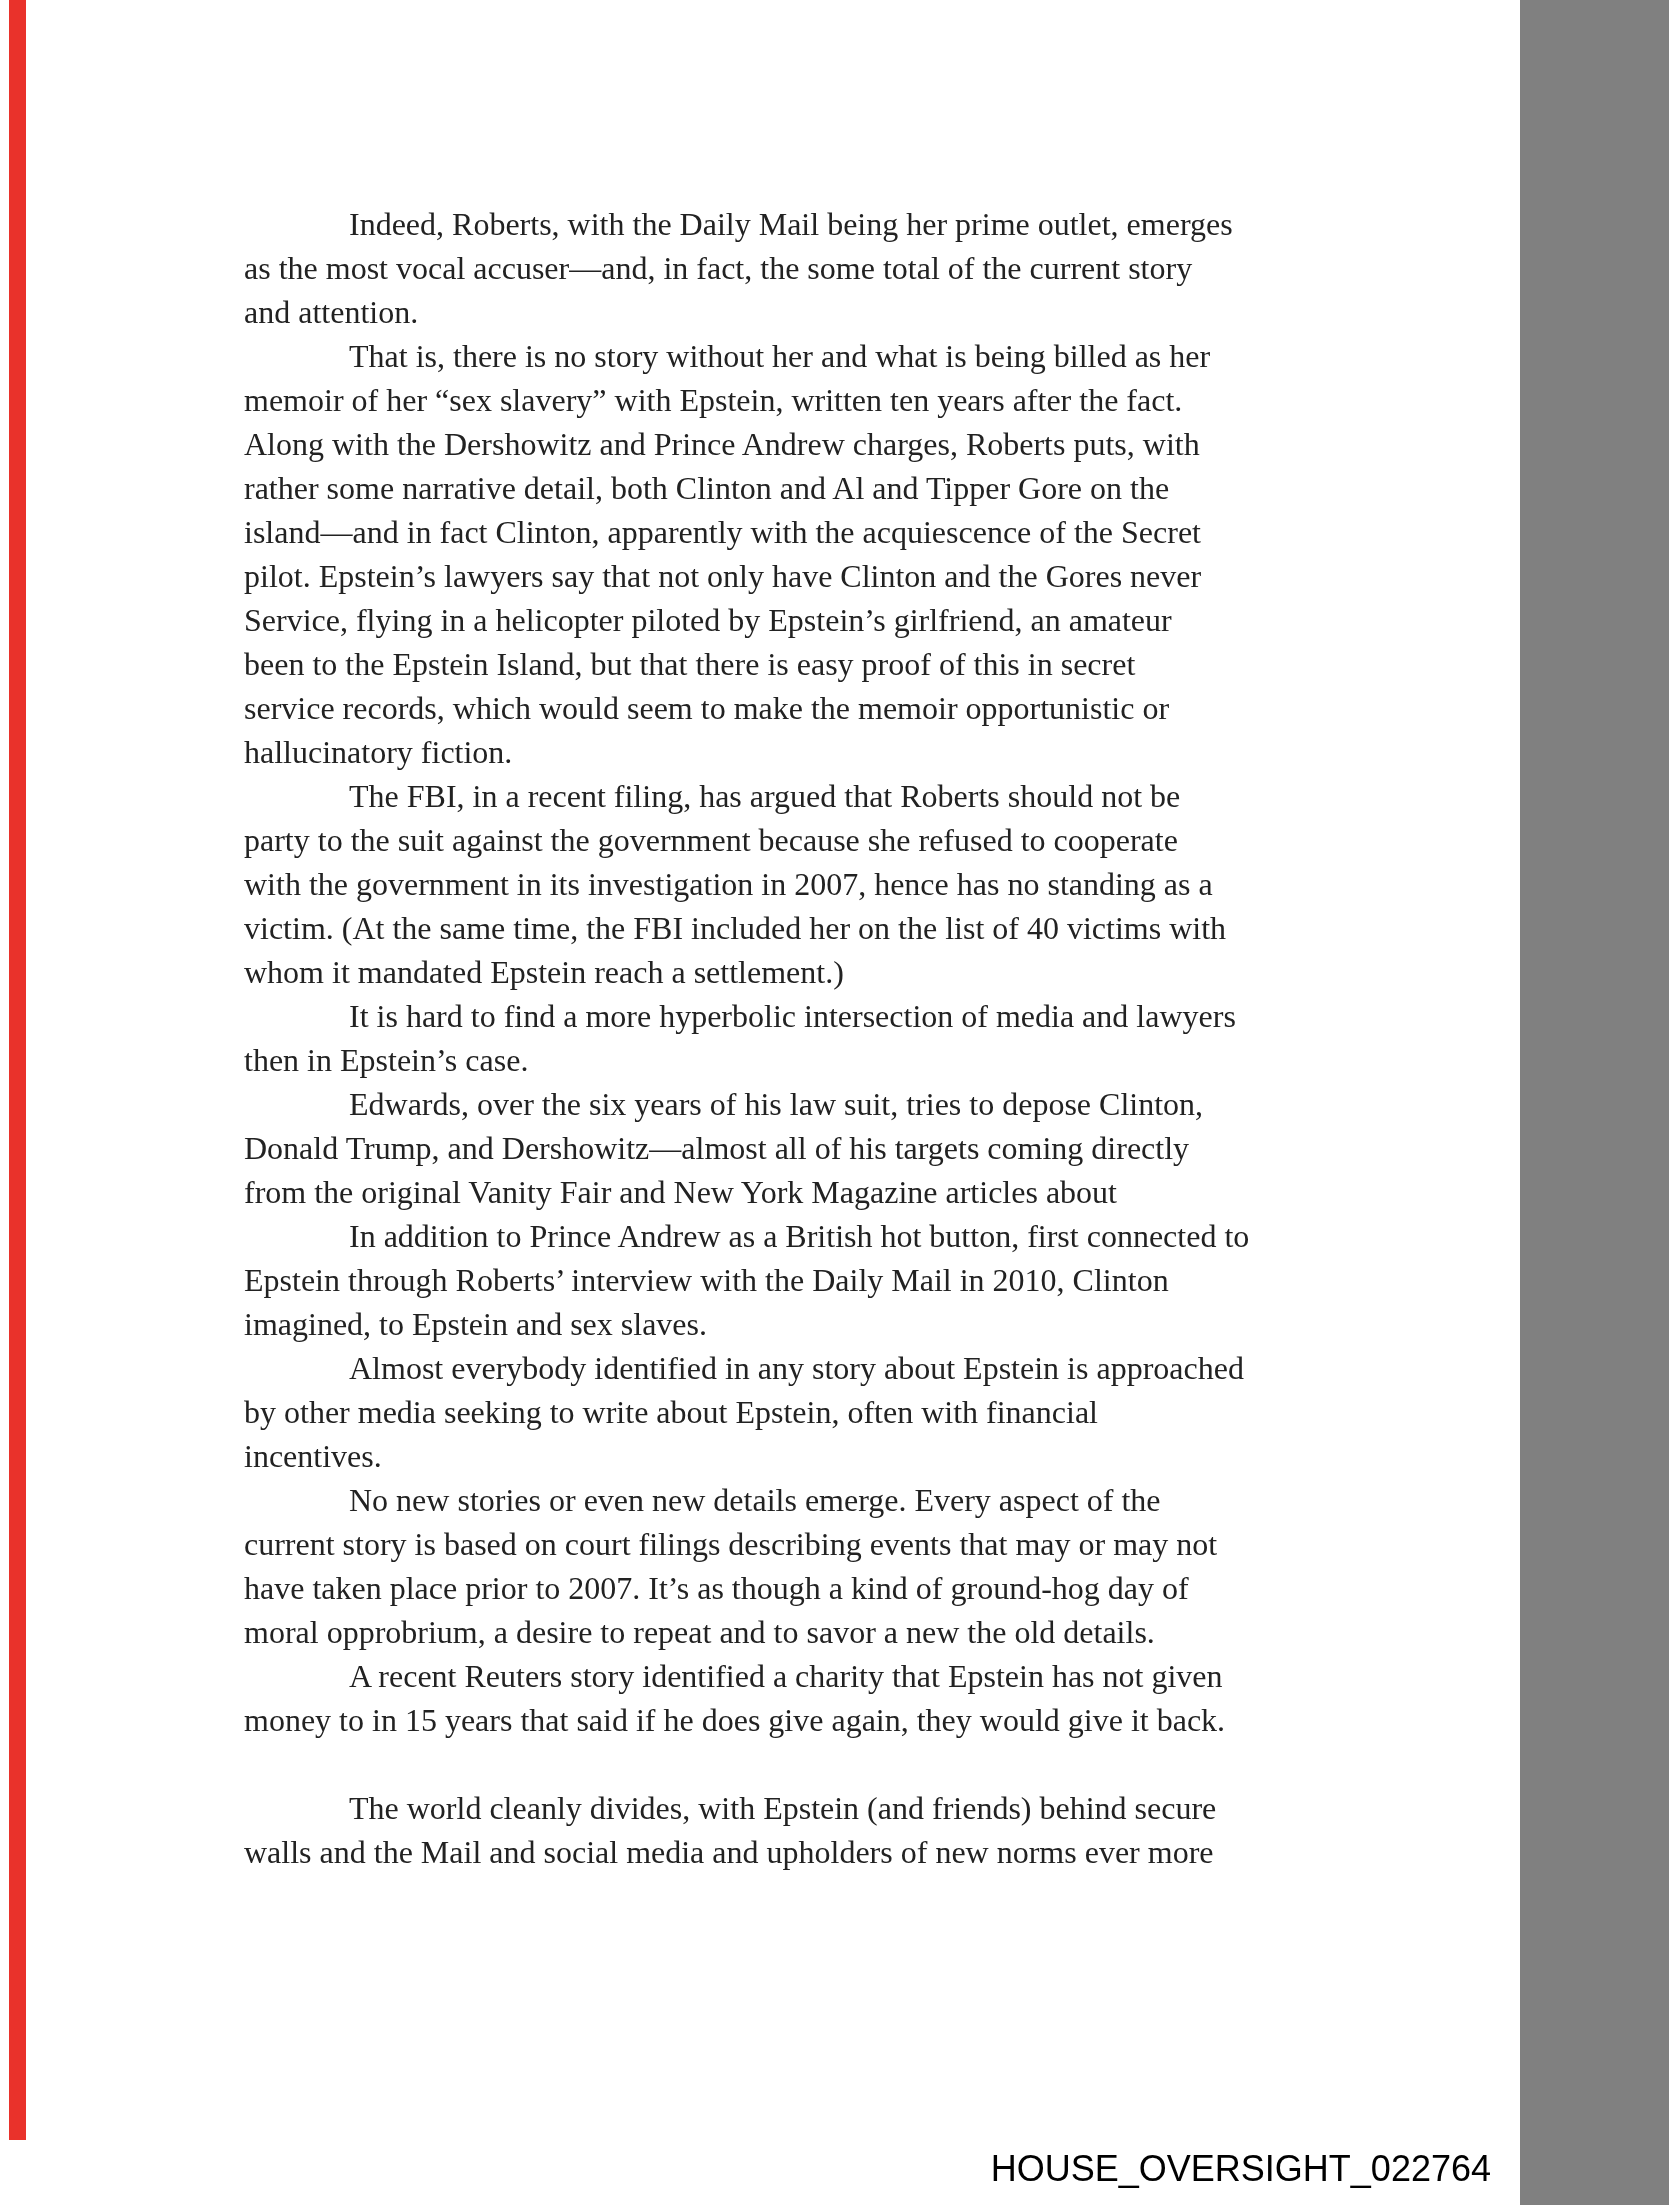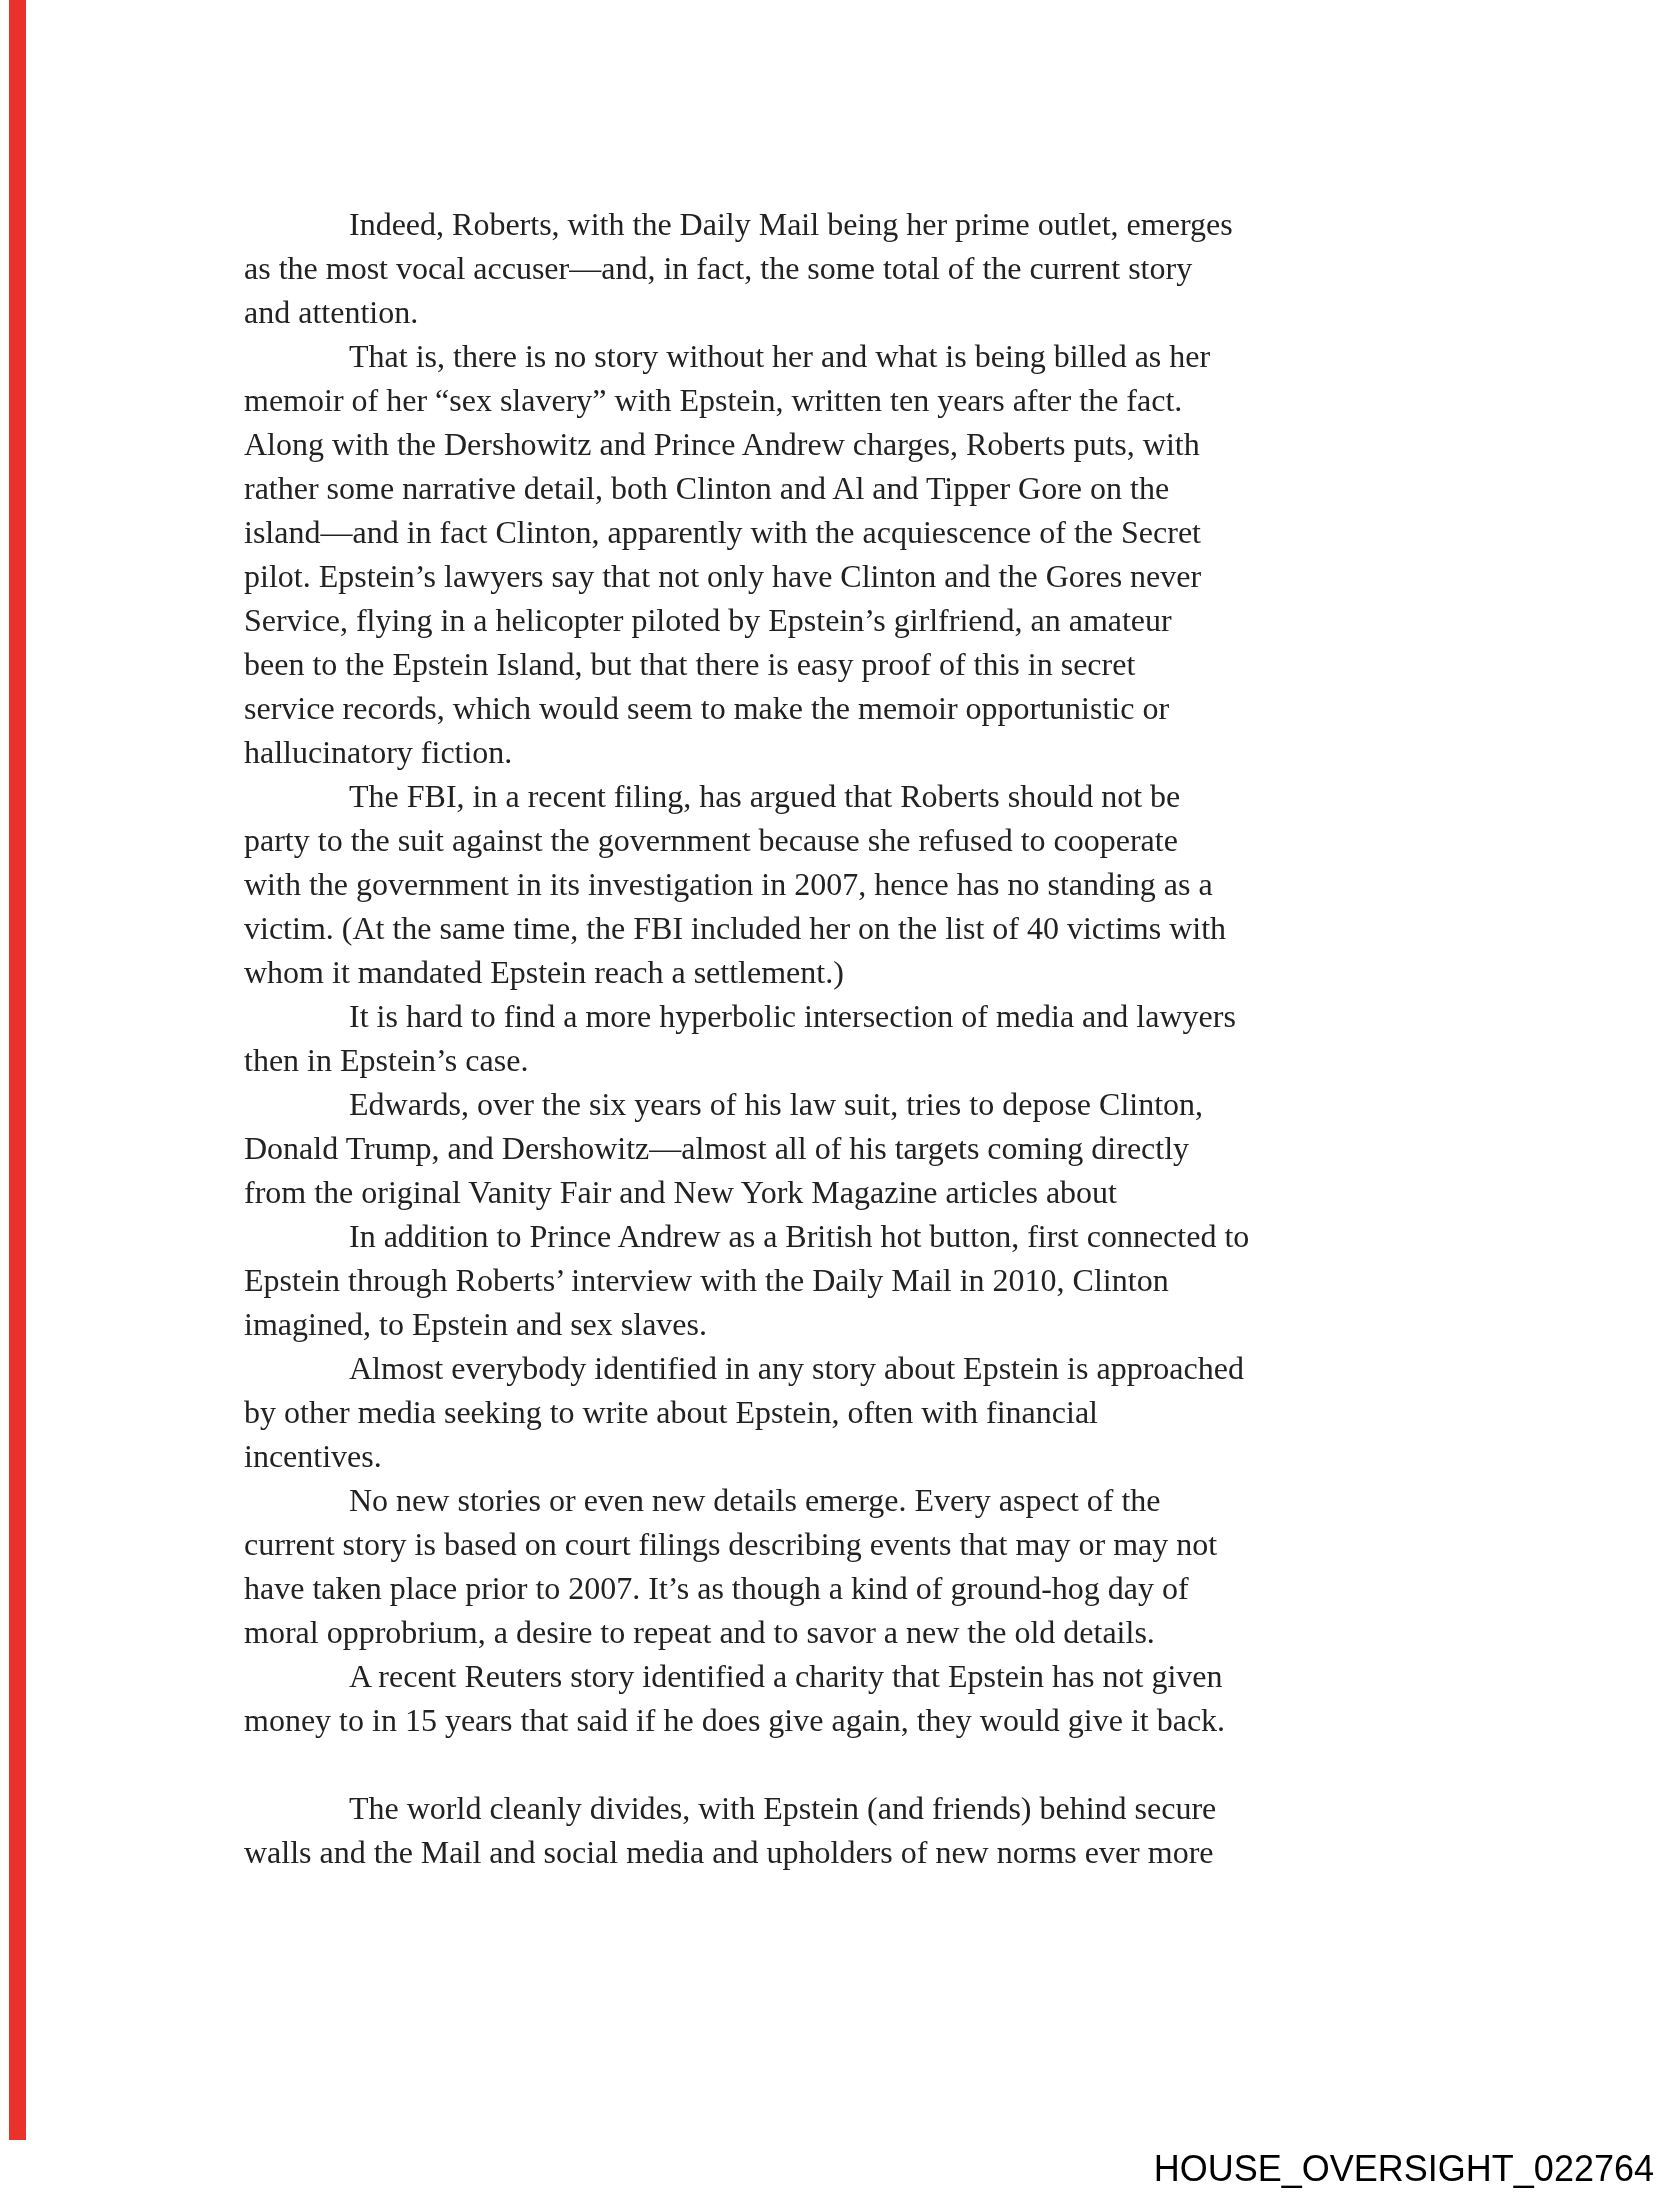--- a/index.html
+++ b/index.html
@@ -2,21 +2,21 @@
 <html style="--bg: #ffffff; --ink: #222222; --red: #e9322b; --bates-ink: #000000;font-size:10.5px"><head>
 <meta charset="utf-8">
 <style>
   html, body {
     margin: 0;
     padding: 0;
     background: #808080;
   }
   .page {
     position: relative;
-    width: 1669px;
+    width: 1520px;
     height: 2205px;
     background: var(--bg, #ffffff);
     overflow: hidden;
     font-family: "Liberation Serif", "DejaVu Serif", serif;
   }
   .red-bar {
     position: absolute;
     left: 9.2px;
     top: 0;
     width: 17px;
@@ -40,21 +40,21 @@
   }
   .line.first {
     padding-left: 105px;
   }
   .gap {
     height: 44px;
   }
   .bates {
     position: absolute;
     top: 2149px;
-    right: 15px;
+    right: 29px;
     font-family: "Liberation Sans", "DejaVu Sans", sans-serif;
     font-size: 36px;
     line-height: 39px;
     color: var(--bates-ink, #000000);
     white-space: nowrap;
   }
 </style>
 </head>
 <body>
 

